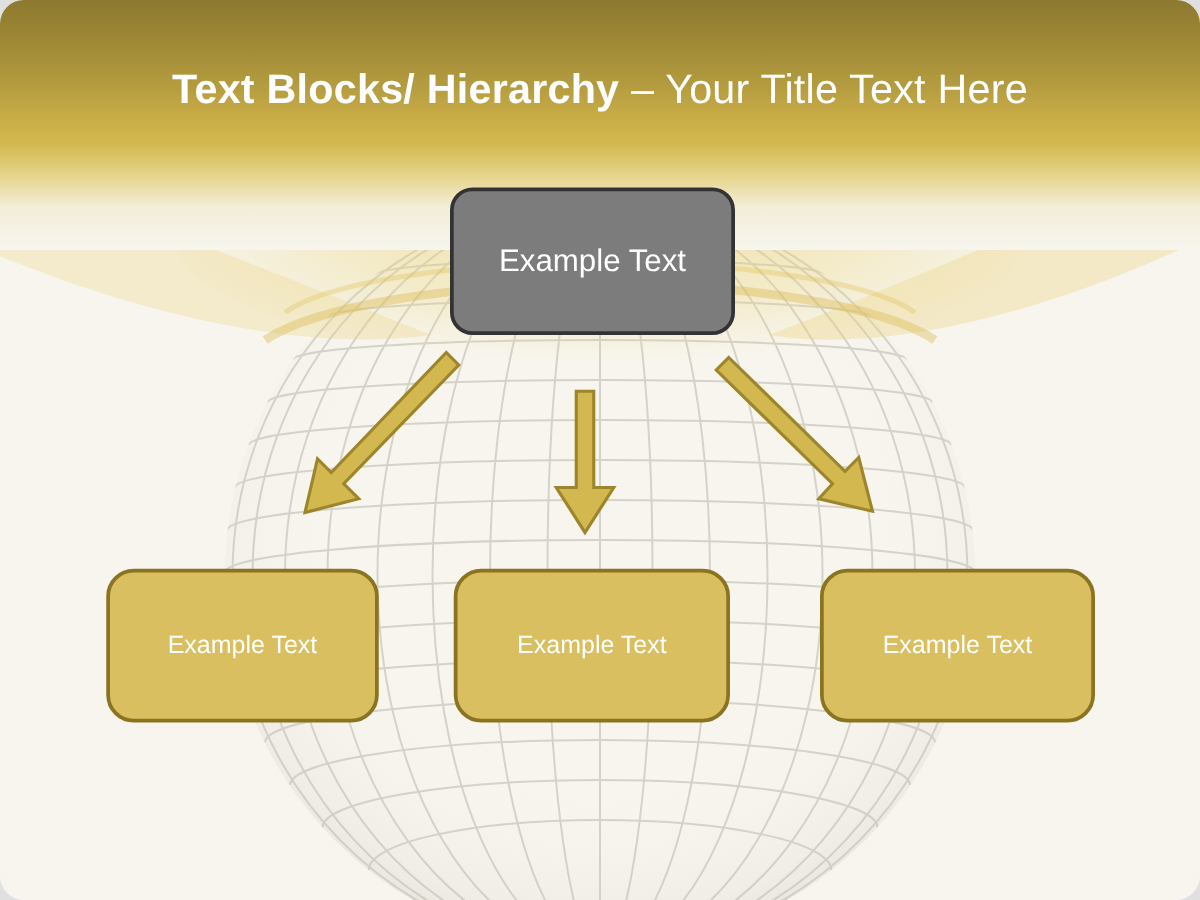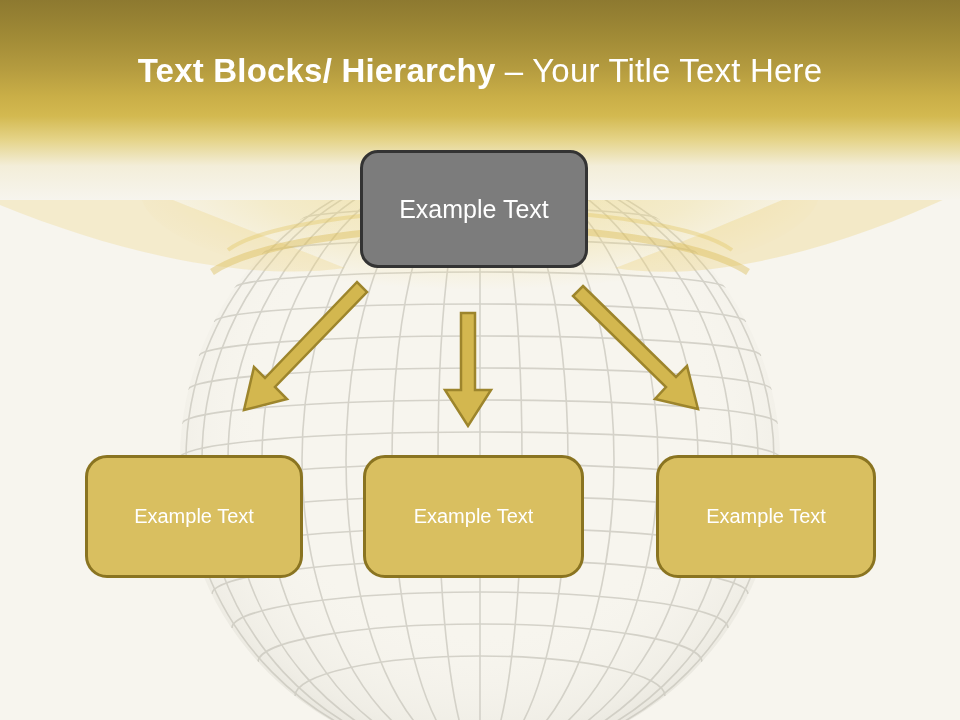--- a/index.html
+++ b/index.html
@@ -1,19 +1,20 @@
 <!DOCTYPE html>
 <html><head>
 <meta charset="utf-8">
 <style>
   html,body{margin:0;padding:0;}
   body{font-family:"Liberation Sans",sans-serif;background:#e0e0e0;}
   .slide{
     position:relative;width:960px;height:720px;overflow:hidden;
     background:#f7f5ee;
+    border-radius:19px;
   }
   
   .header-band{
     position:absolute;left:0;top:0;width:960px;height:200px;
     background:linear-gradient(180deg,
       #8d7930 0%, #a08a36 18%, #b49b3f 34%, #c9ae47 48%,
       #d3b950 58%, #e5d489 70%, #f3eed9 83%, #f7f5ee 100%);
   }
   .slide-title{
     position:absolute;left:0;top:52px;width:960px;

